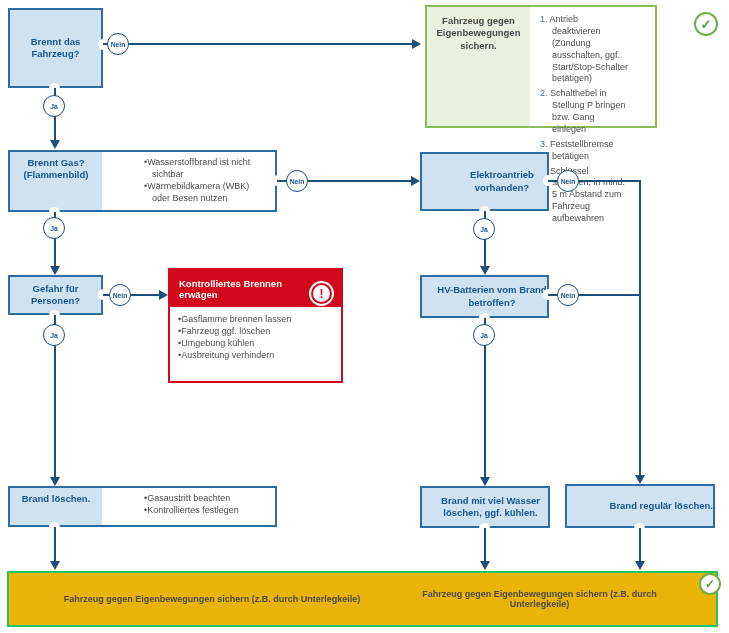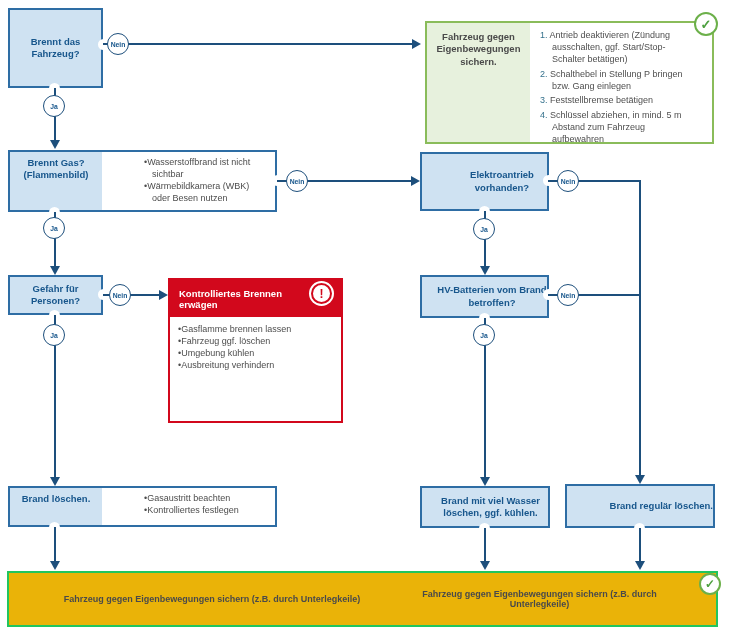--- a/index.html
+++ b/index.html
@@ -111,21 +111,21 @@
   <div class="notch" style="left:543px;top:289px;"></div>
   <div class="notch" style="left:479px;top:313px;"></div>
   <div class="notch" style="left:49px;top:522px;"></div>
   <div class="notch" style="left:479px;top:523px;"></div>
   <div class="notch" style="left:634px;top:523px;"></div>
 
   <div class="box blue-box q-center" style="left:8px;top:8px;width:95px;height:80px;">
     <div class="q-label">Brennt das Fahrzeug?</div>
   </div>
 
-  <div class="box green-box" style="left:425px;top:5px;width:289px;height:123px;margin-top:16px;">
+  <div class="box green-box" style="left:425px;top:5px;width:232px;height:123px;">
     <div class="green-left">Fahrzeug gegen Eigenbewegungen sichern.</div>
     <div class="green-right">
       <ol class="steps">
         <li>Antrieb deaktivieren (Zündung ausschalten, ggf. Start/Stop-Schalter betätigen)</li>
         <li>Schalthebel in Stellung P bringen bzw. Gang einlegen</li>
         <li>Feststellbremse betätigen</li>
         <li>Schlüssel abziehen, in mind. 5 m Abstand zum Fahrzeug aufbewahren</li>
       </ol>
     </div>
   </div>
@@ -147,21 +147,21 @@
   </div>
 
   <div class="box blue-box q-center" style="left:420px;top:152px;width:129px;height:59px;">
     <div class="q-label" style="width:90px;">Elektroantrieb vorhanden?</div>
   </div>
 
   <div class="box blue-box q-center" style="left:8px;top:275px;width:95px;height:40px;">
     <div class="q-label">Gefahr für Personen?</div>
   </div>
 
-  <div class="box red-box" style="left:168px;top:278px;width:175px;height:145px;">
+  <div class="box red-box" style="left:168px;top:268px;width:175px;height:115px;">
     <div class="red-header">
       <span>Kontrolliertes Brennen erwägen</span>
     </div>
     <div class="red-body">
       <ul class="bullets">
         <li>Gasflamme brennen lassen</li>
         <li>Fahrzeug ggf. löschen</li>
         <li>Umgebung kühlen</li>
         <li>Ausbreitung verhindern</li>
       </ul>

